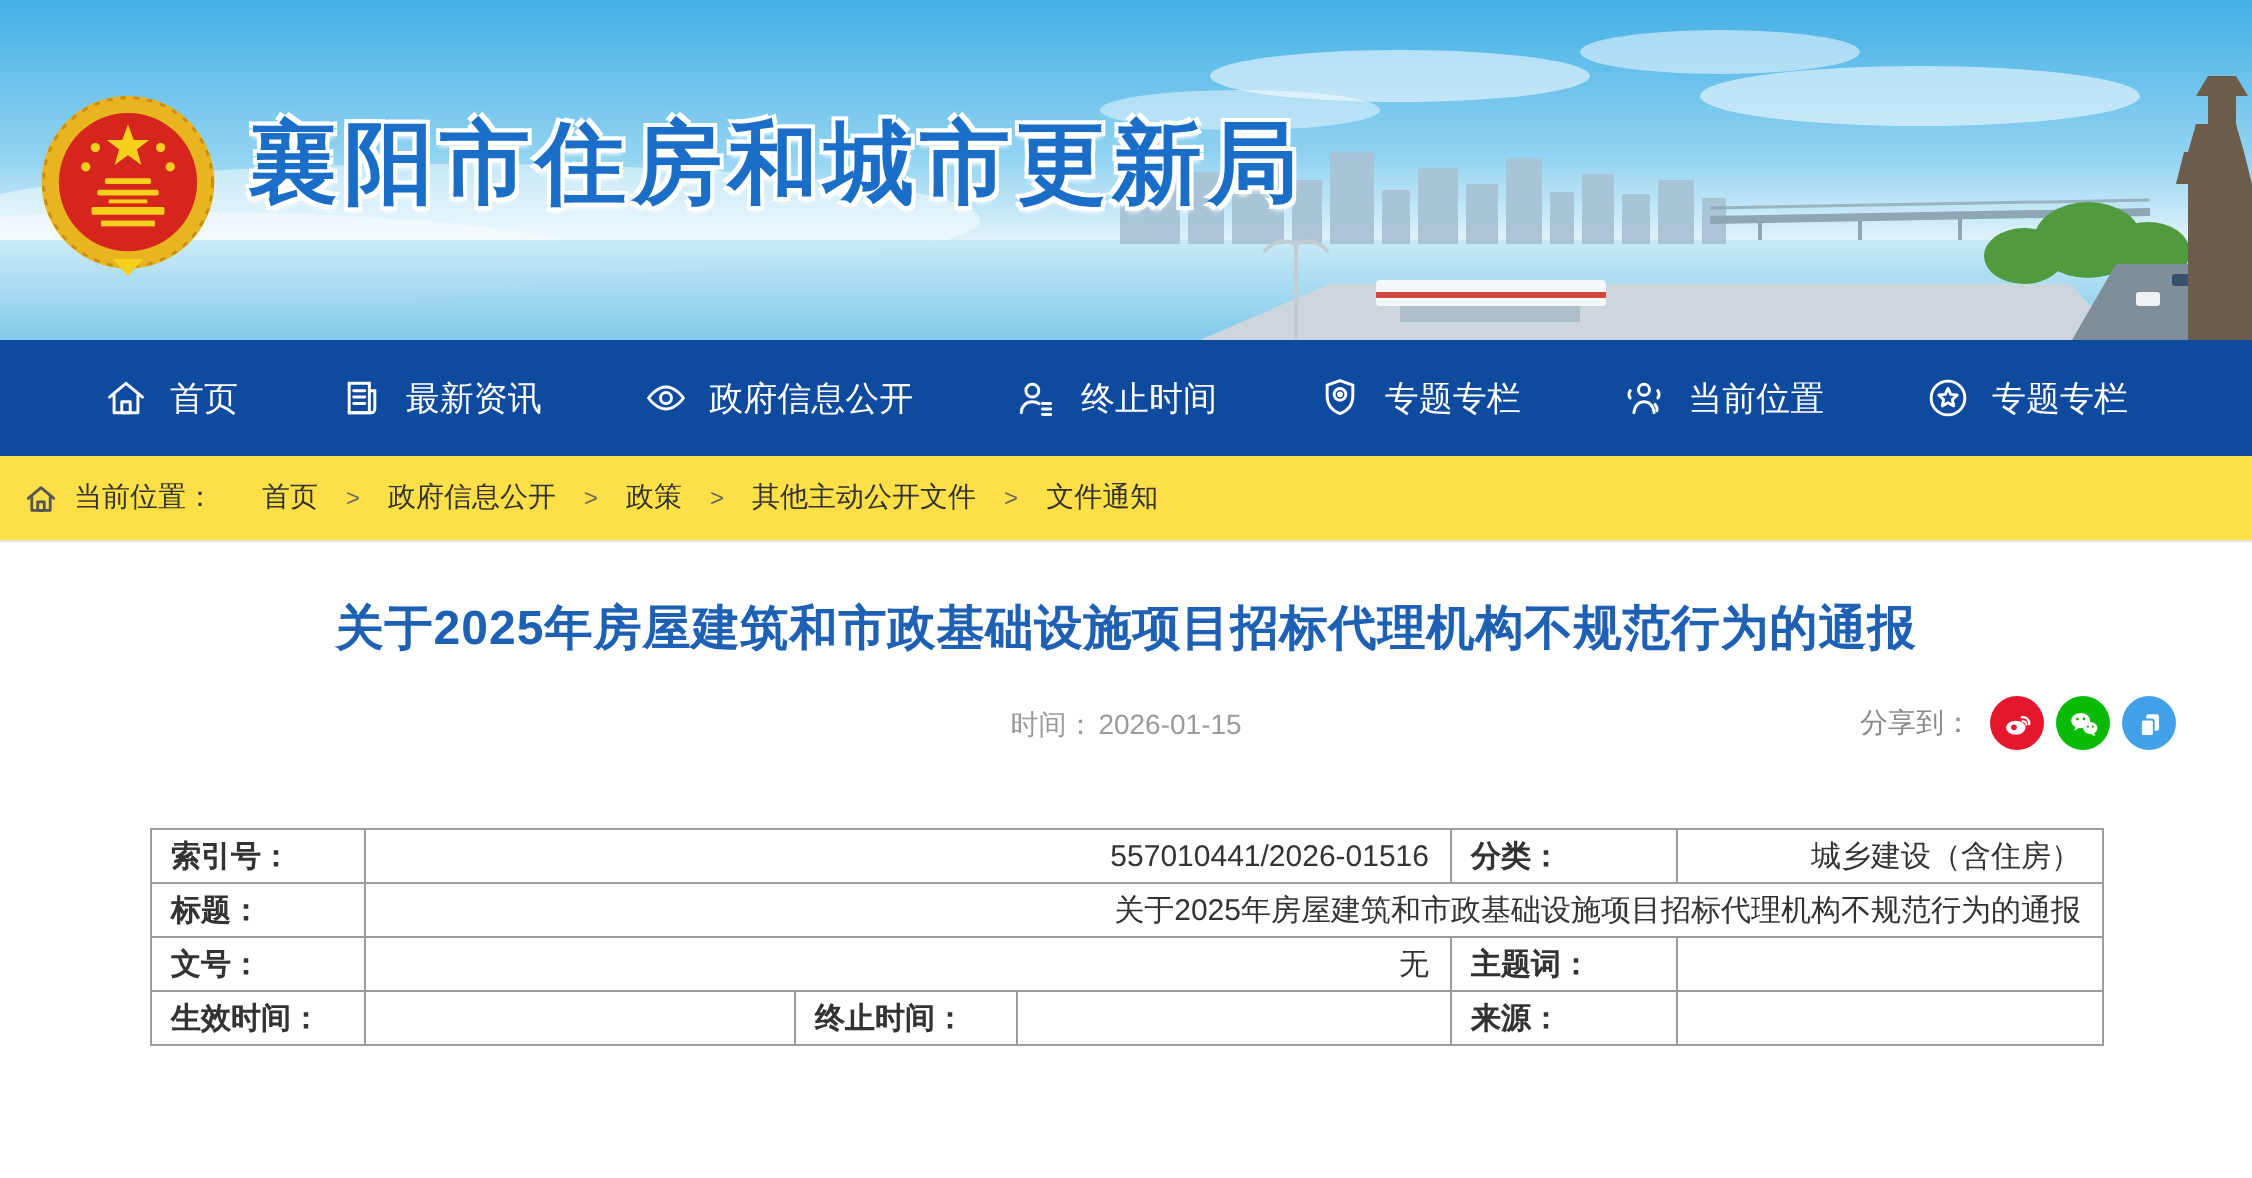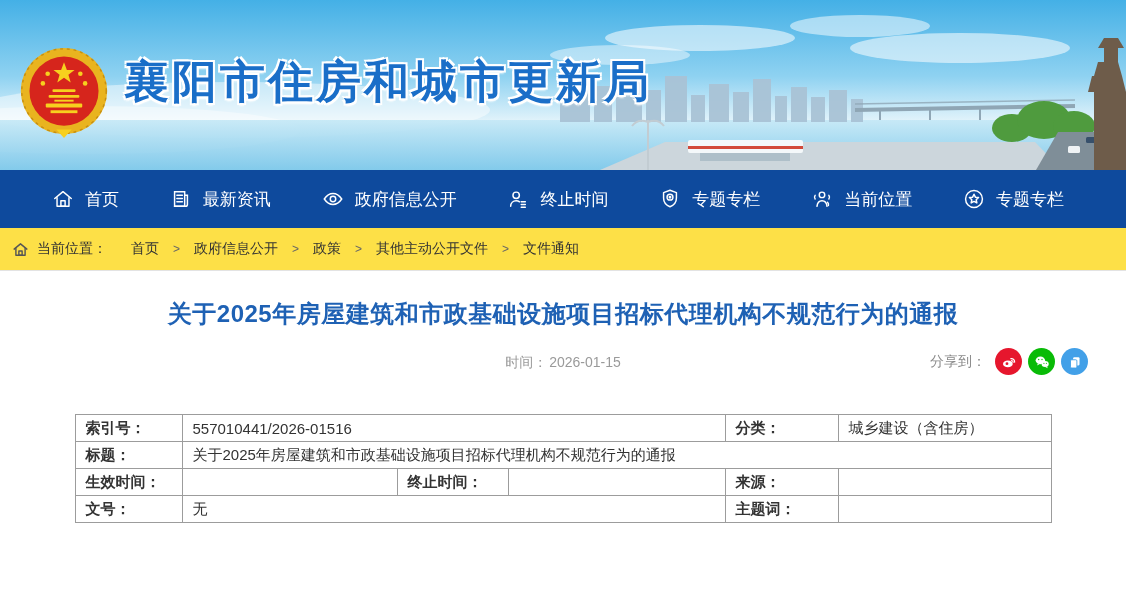--- a/index.html
+++ b/index.html
@@ -51,21 +51,21 @@
   .share-btn svg{width:18px;height:18px;display:block;}
   .share-weibo{background:var(--weibo-red);}
   .share-wechat{background:var(--wechat-green);}
   .share-copy{background:var(--share-blue);}
 
   
   table.info{width:976px;margin:37px auto 0;border-collapse:collapse;table-layout:fixed;}
   table.info td{border:1px solid var(--table-border);height:27px;font-size:15px;color:#333;
     padding:2px 10px;overflow:hidden;white-space:nowrap;}
   td.lbl{font-weight:bold;padding:2px 2px;}
-  td.val{text-align:left;}
+  td.val{text-align:right;}
 </style>
 </head>
 <body>
 
 <div class="page">
 
   <div class="banner">
     <svg class="banner-bg" width="1126" height="170" viewBox="0 0 1126 170" preserveAspectRatio="none">
       <defs>
         <linearGradient id="sky" x1="0" y1="0" x2="0" y2="1">
@@ -315,29 +315,29 @@
       <td class="lbl">索引号：</td>
       <td class="val" colspan="3">557010441/2026-01516</td>
       <td class="lbl">分类：</td>
       <td class="val">城乡建设（含住房）</td>
     </tr>
     <tr>
       <td class="lbl">标题：</td>
       <td class="val" colspan="5">关于2025年房屋建筑和市政基础设施项目招标代理机构不规范行为的通报</td>
     </tr>
     <tr>
+      <td class="lbl">文号：</td>
+      <td class="val" colspan="3">无</td>
+      <td class="lbl">主题词：</td>
+      <td class="val"></td>
+    </tr>
+    <tr>
       <td class="lbl">生效时间：</td>
       <td class="val"></td>
       <td class="lbl">终止时间：</td>
       <td class="val"></td>
       <td class="lbl">来源：</td>
       <td class="val"></td>
     </tr>
-    <tr>
-      <td class="lbl">文号：</td>
-      <td class="val" colspan="3">无</td>
-      <td class="lbl">主题词：</td>
-      <td class="val"></td>
-    </tr>
   </tbody>
     </table>
 
 </div>
 
 </body></html>

